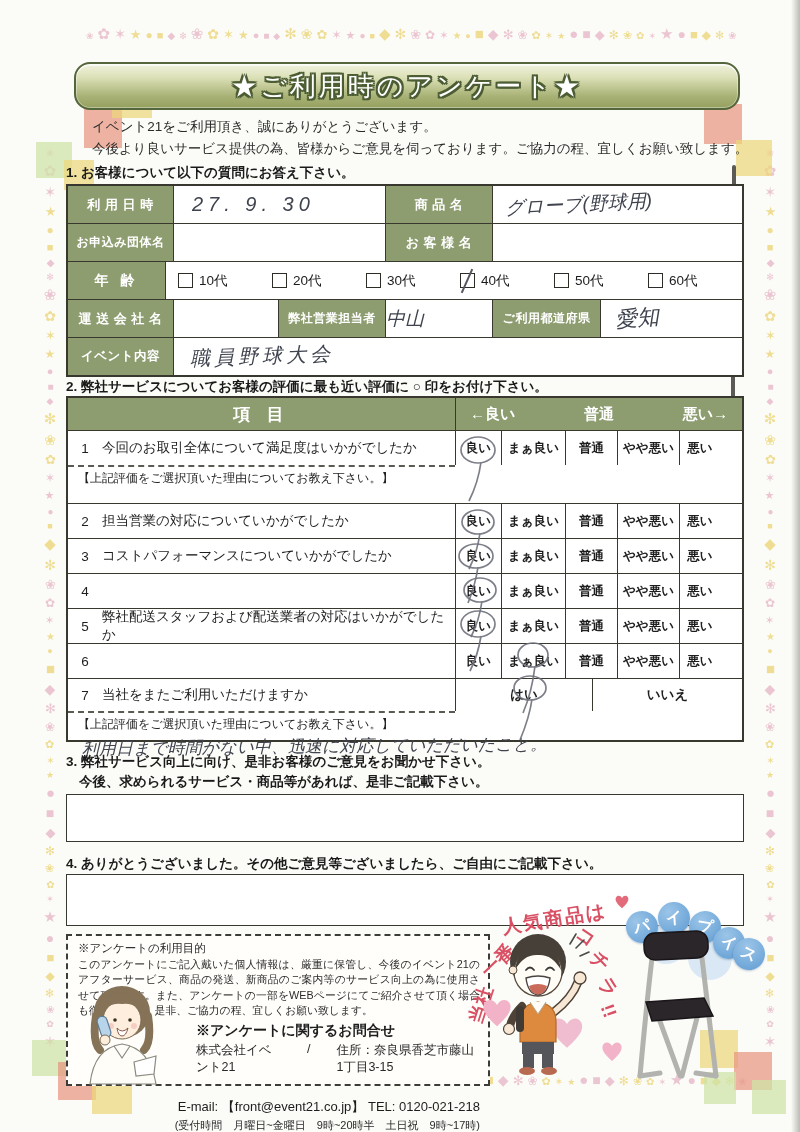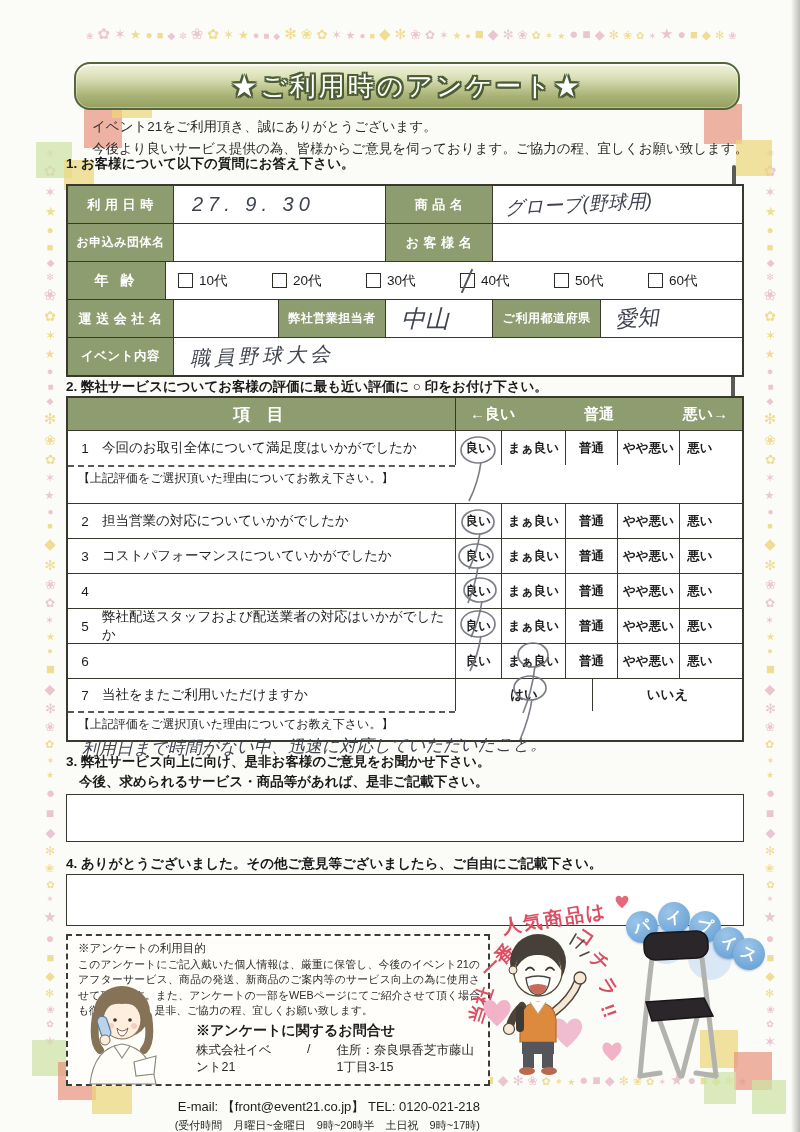--- a/index.html
+++ b/index.html
@@ -135,21 +135,21 @@
 
 <div class="title-bar">
   <span class="title-text">★ご利用時のアンケート★</span>
 </div>
 
 <div class="intro">
   <div>イベント21をご利用頂き、誠にありがとうございます。</div>
   <div>今後より良いサービス提供の為、皆様からご意見を伺っております。ご協力の程、宜しくお願い致します。</div>
 </div>
 
-<div class="sec-head" style="left:66px;top:154px">1. お客様について以下の質問にお答え下さい。</div>
+<div class="sec-head" style="left:66px;top:163px">1. お客様について以下の質問にお答え下さい。</div>
 
 <div class="tbl" style="top:184px">
   <div class="trow">
     <div class="cell lbl w105">利 用 日 時</div>
     <div class="cell w212">
       <span class="hw" style="font-size:20px;padding-left:18px;letter-spacing:5px">27. 9. 30</span>
     </div>
     <div class="cell lbl w107">商 品 名</div>
     <div class="cell w250">
       <span class="hw" style="font-size:19px;padding-left:12px;transform:rotate(-3deg)">グローブ(野球用)</span>
@@ -194,21 +194,21 @@
         </span>
     </div>
   </div>
   <div class="trow">
     <div class="cell lbl w105" style="font-size:13px">運 送 会 社 名</div>
     <div class="cell w105">
       <span class="hw"></span>
     </div>
     <div class="cell lbl w107" style="font-size:12px">弊社営業担当者</div>
     <div class="cell w107">
-      <span class="hw" style="font-size:24px;padding-left:15px">中山</span>
+      <span class="hw" style="font-size:19px;padding-left:0">中山</span>
     </div>
     <div class="cell lbl w108" style="font-size:12px">ご利用都道府県</div>
     <div class="cell w142">
       <span class="hw" style="font-size:22px;padding-left:14px;transform:rotate(-5deg)">愛知</span>
     </div>
   </div>
   <div class="trow">
     <div class="cell lbl w105" style="font-size:12.5px">イベント内容</div>
     <div class="cell wrest">
       <span class="hw" style="font-size:20px;padding-left:16px;letter-spacing:4px;transform:rotate(-2deg)">職員野球大会</span>

